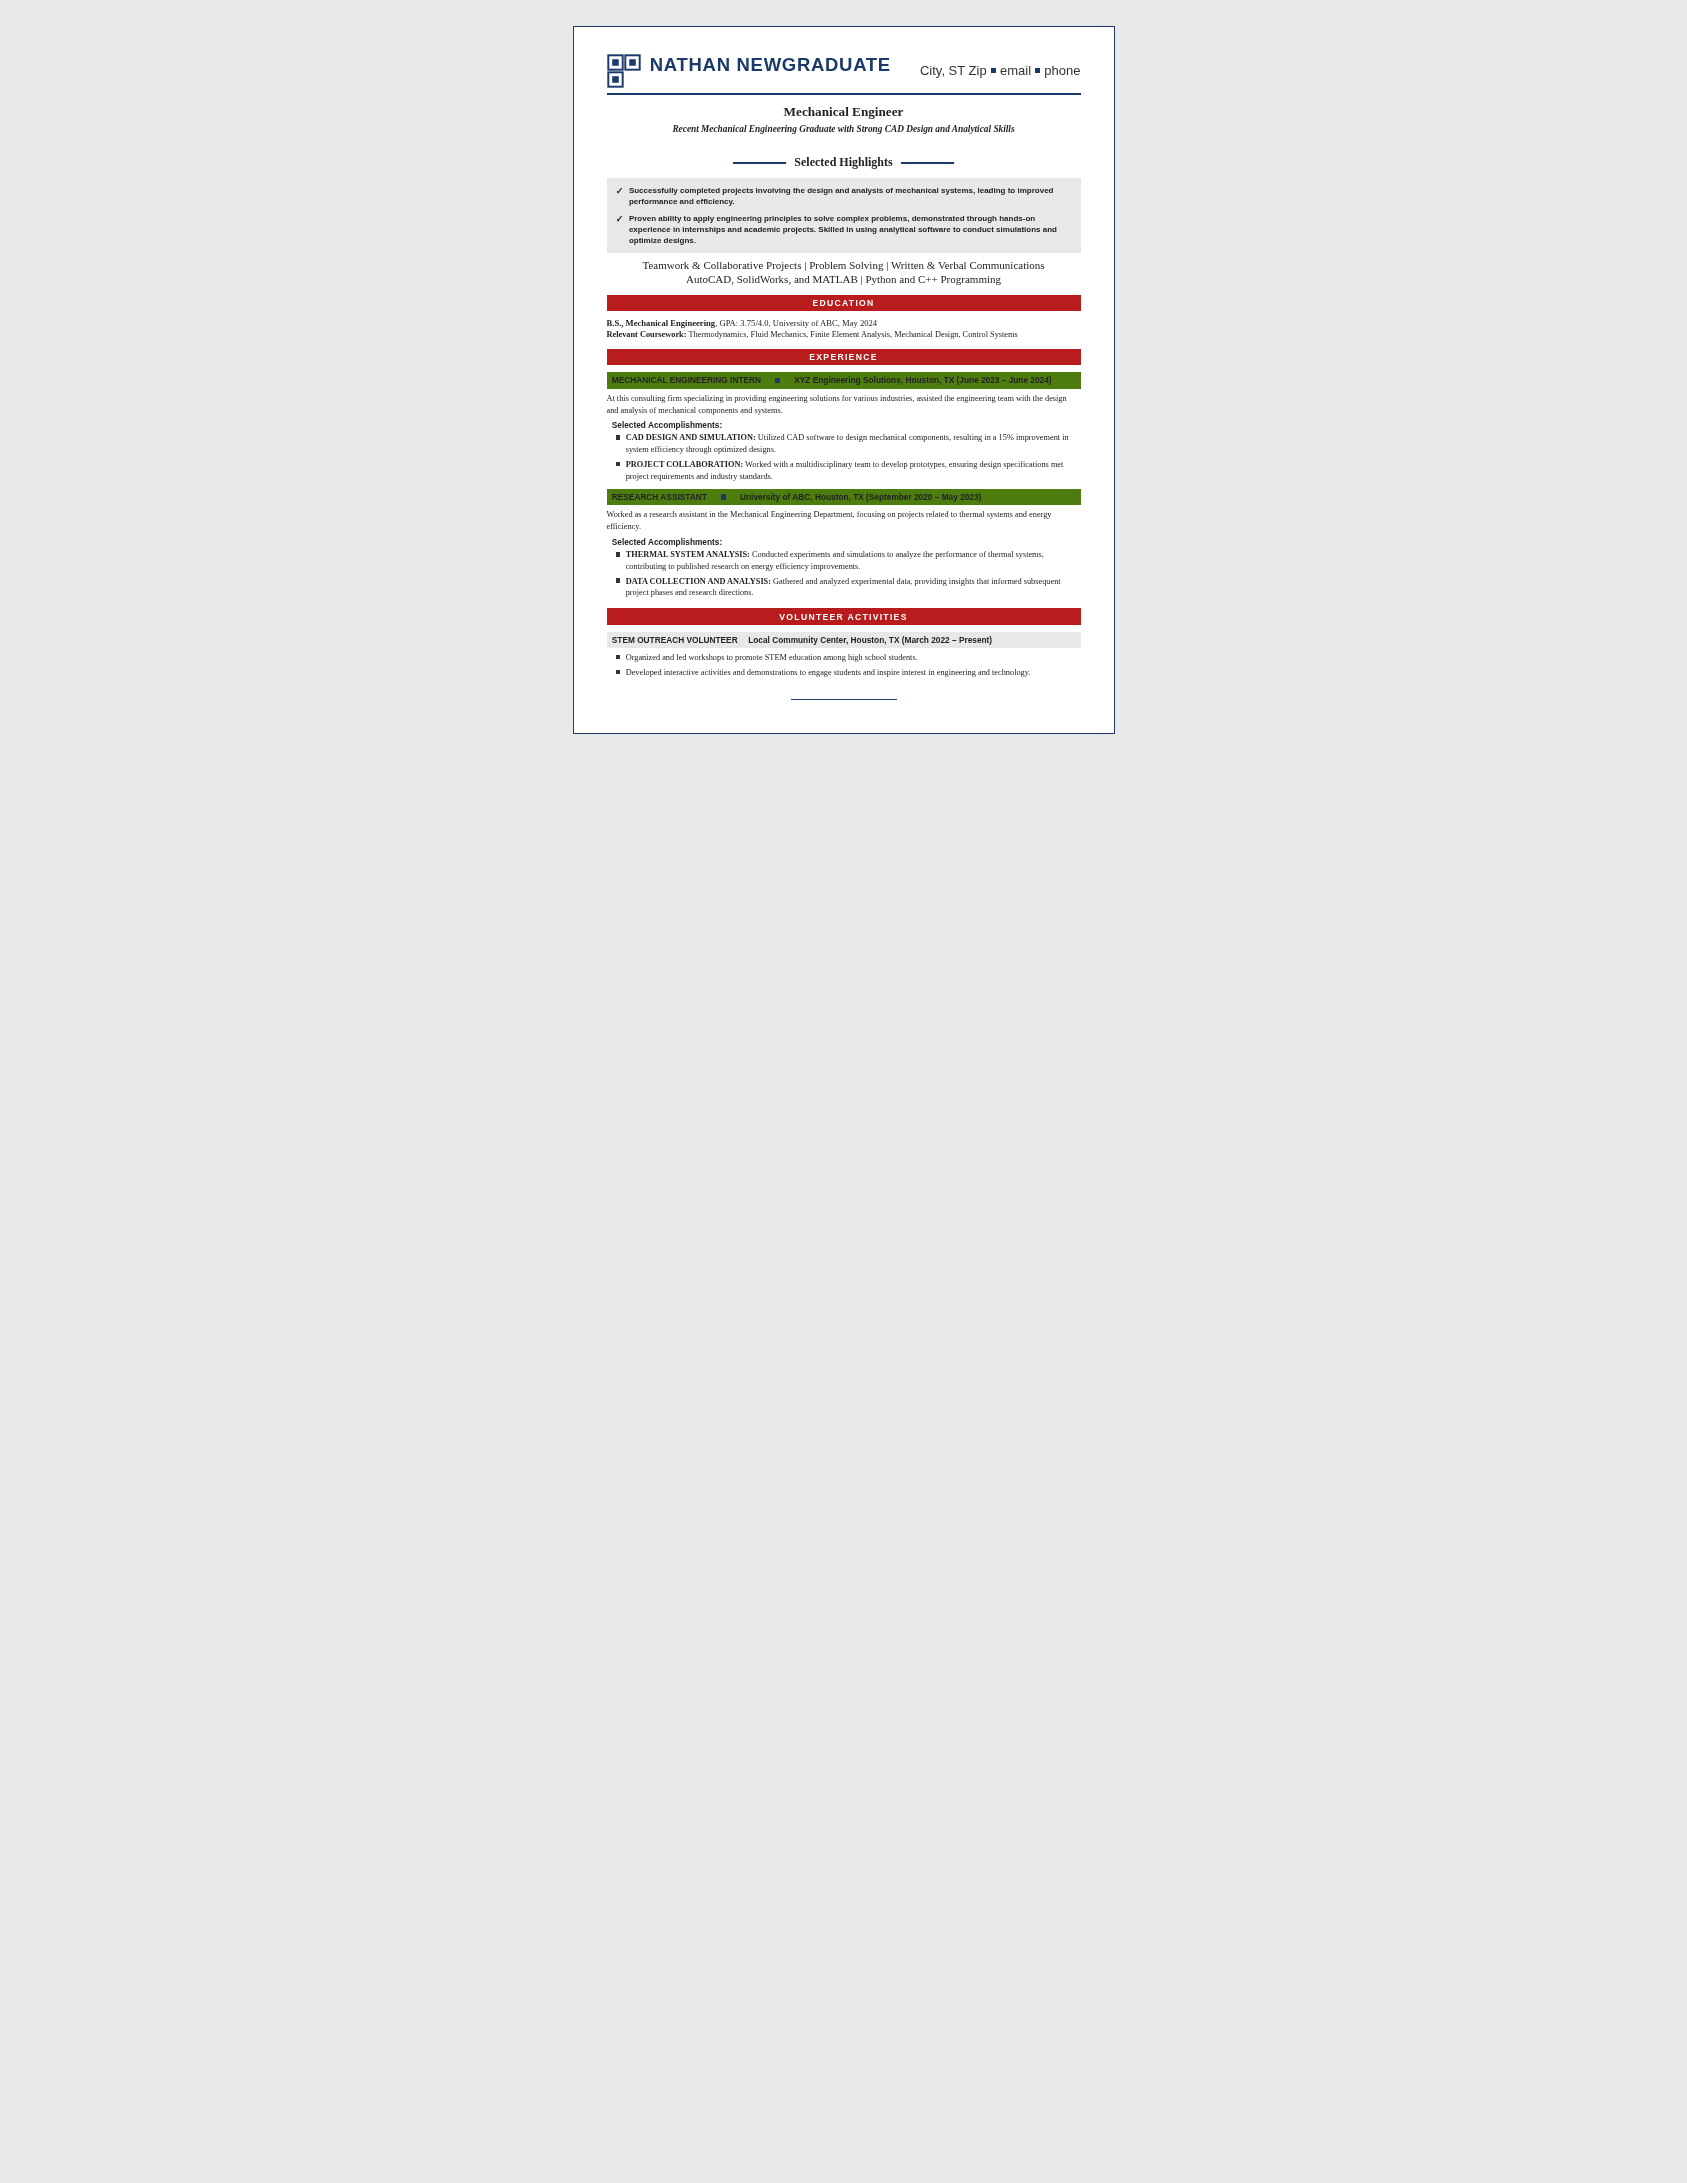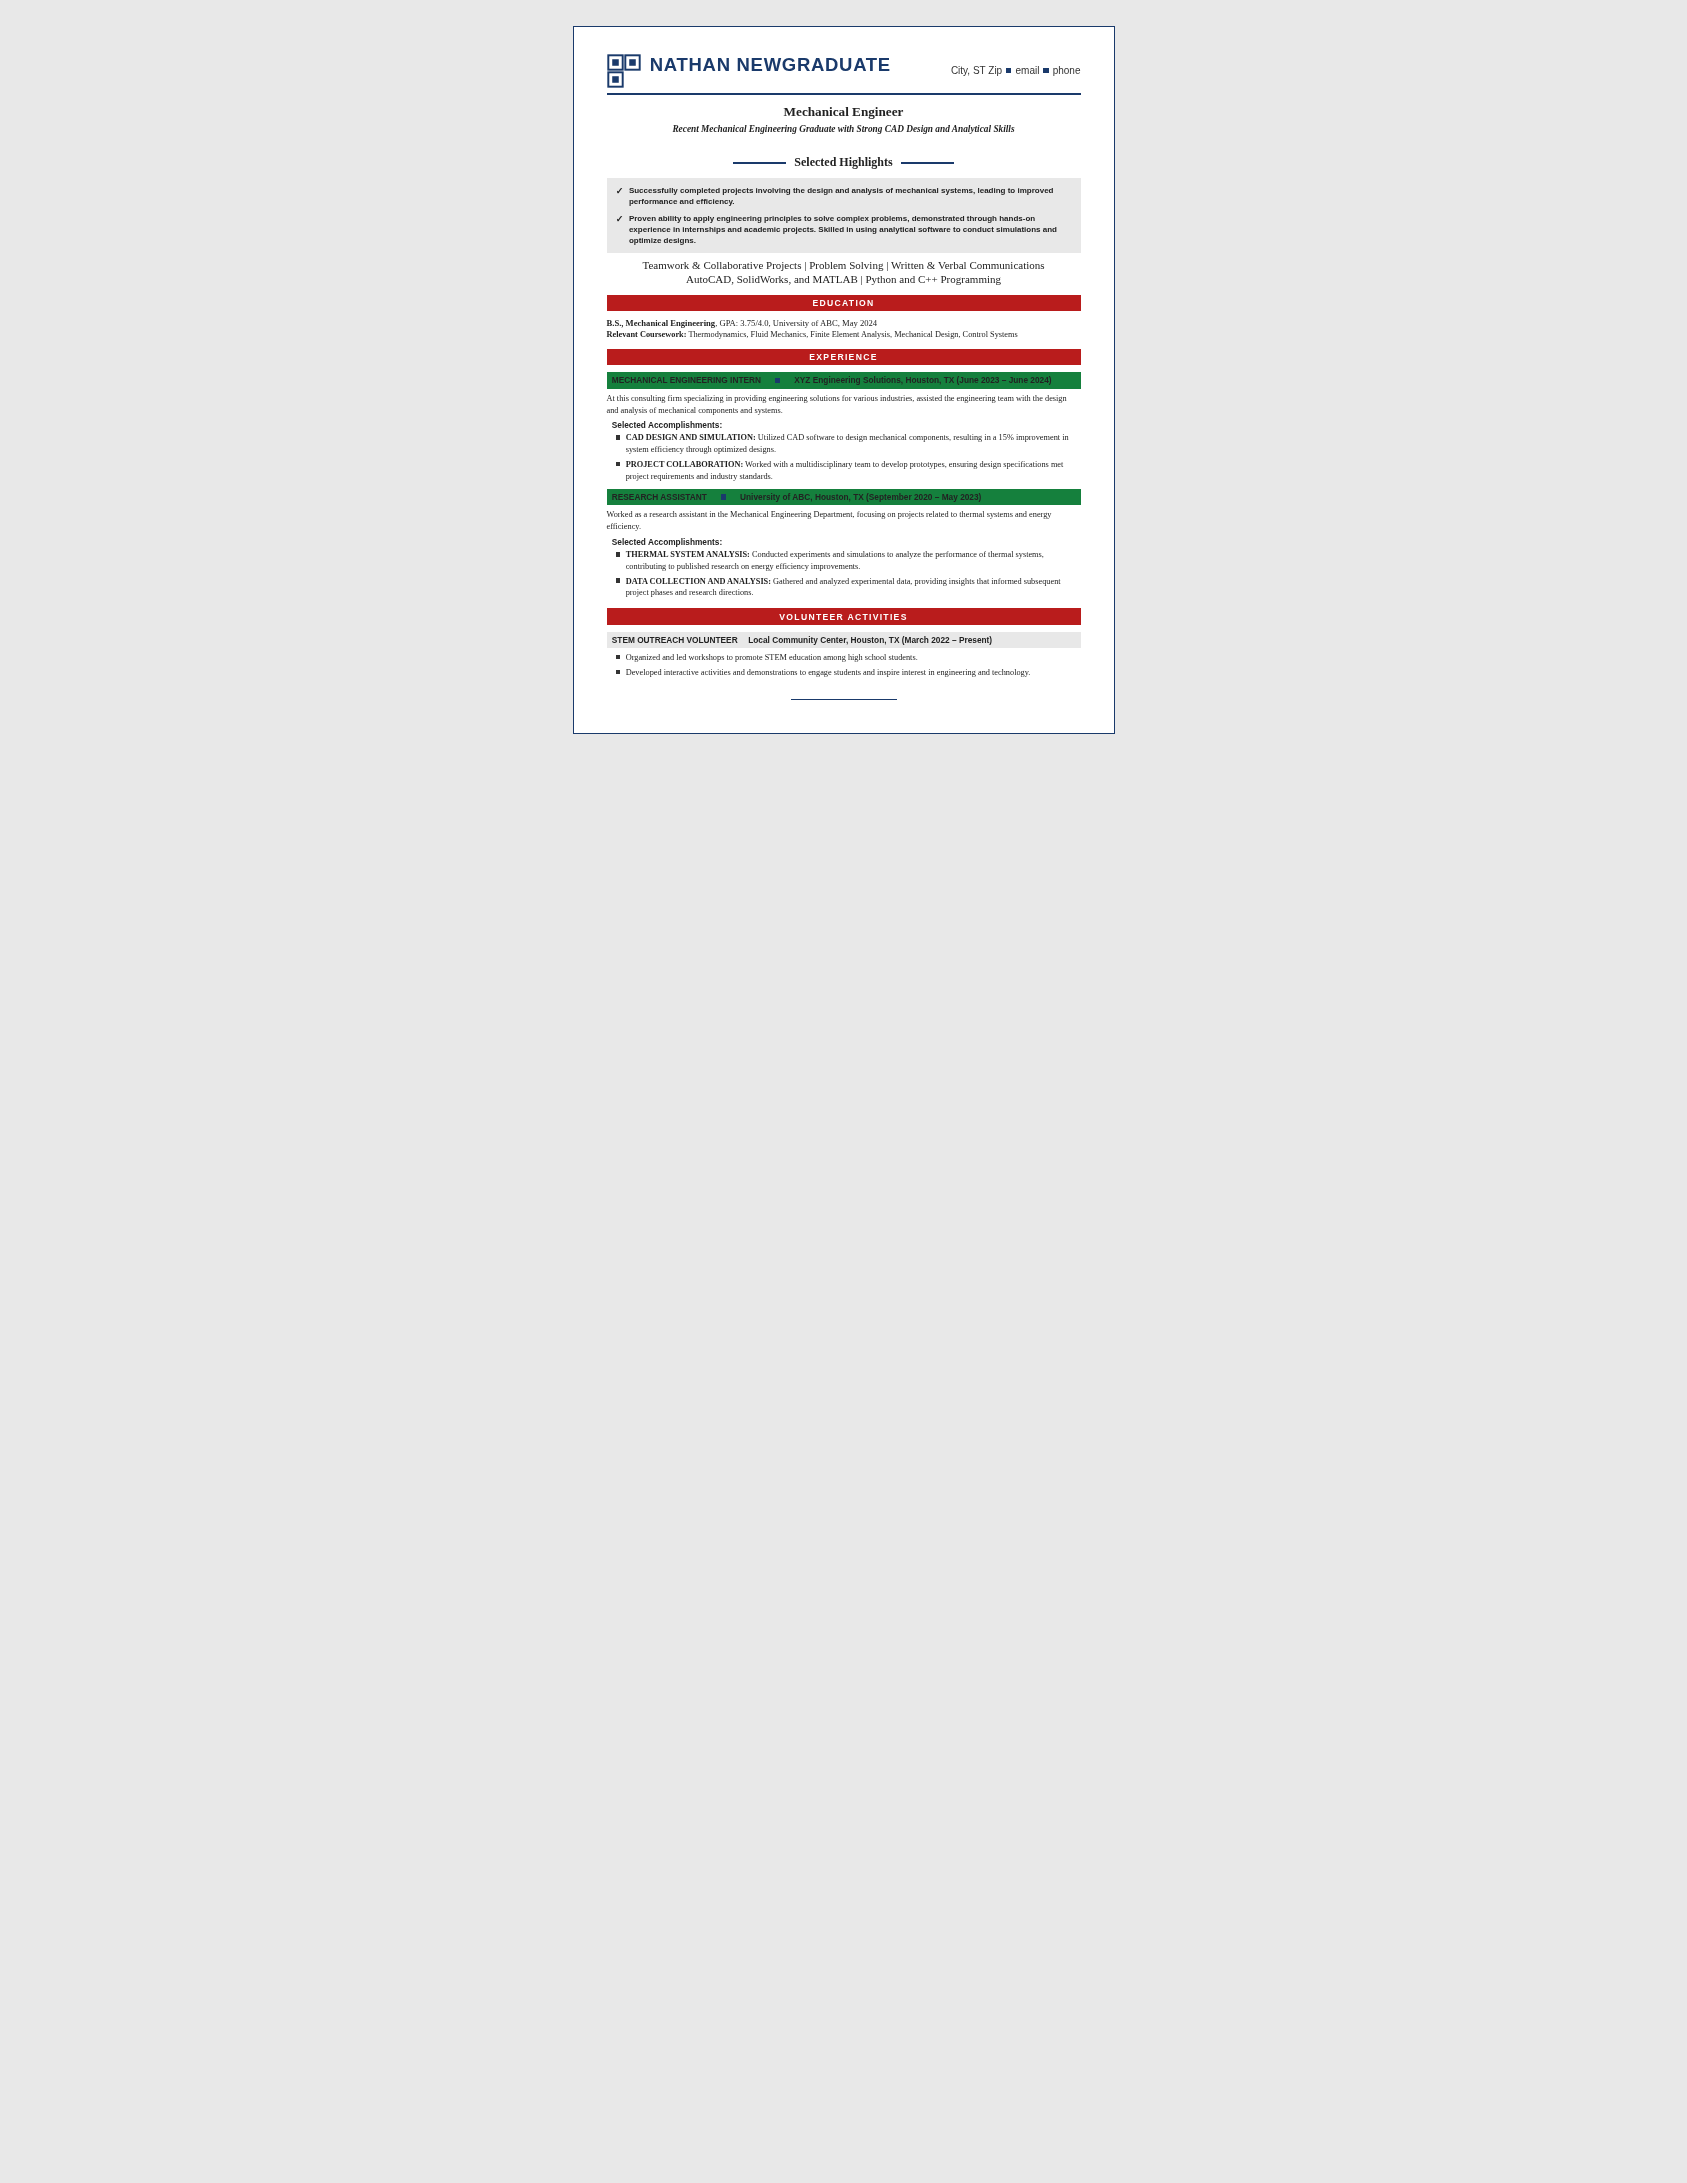--- a/index.html
+++ b/index.html
@@ -38,21 +38,21 @@
     }
     .name-title {
       font-family: Arial, sans-serif;
       font-size: 18.5px;
       font-weight: 900;
       color: #1a3a6b;
       letter-spacing: 0.7px;
     }
     .contact-info {
       font-family: Arial, sans-serif;
-      font-size: 10px;
+      font-size: 13px;
       color: #333;
       text-align: right;
       display: flex;
       align-items: center;
       gap: 4px;
     }
     .contact-separator {
       width: 5.3px;
       height: 5.3px;
       background: #1a3a6b;
@@ -153,21 +153,21 @@
       font-weight: bold;
     }
     .edu-coursework {
       font-family: 'Times New Roman', Times, serif;
       font-size: 8.3px;
       color: #222;
       margin-bottom: 2.6px;
     }
     
     .job-header {
-      background: #15803d;
+      background: #4d7c0f;
       padding: 3.3px 5.3px;
       font-family: Arial, sans-serif;
       font-size: 8.3px;
       font-weight: bold;
       color: #222;
       margin-bottom: 4px;
       display: flex;
       align-items: center;
       gap: 14px;
     }

